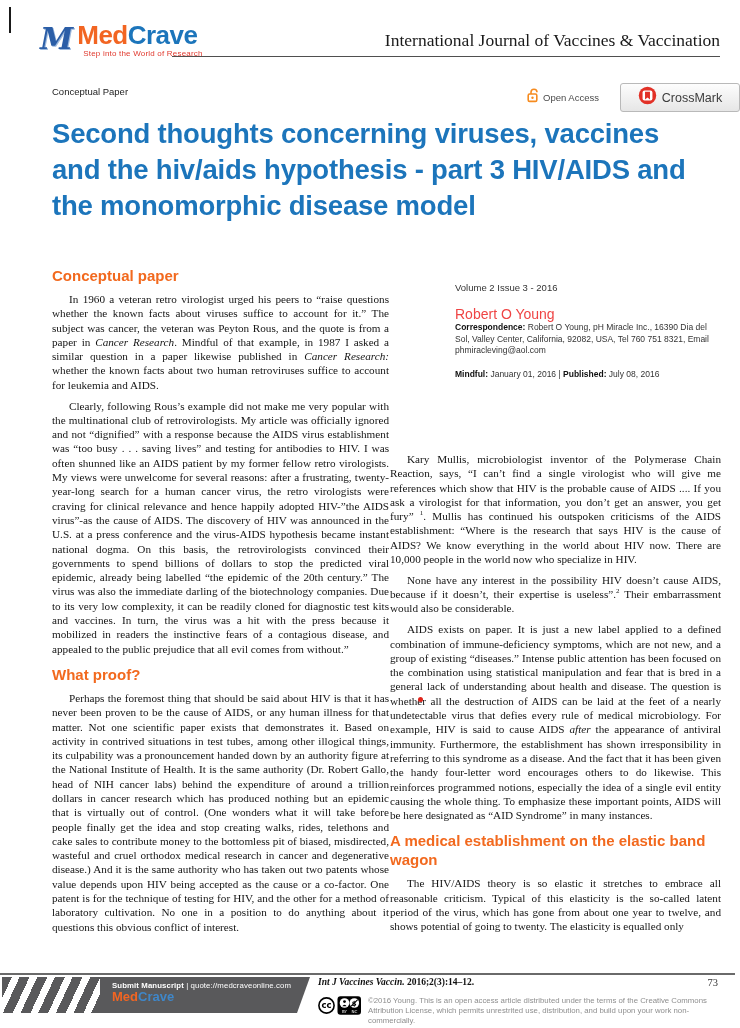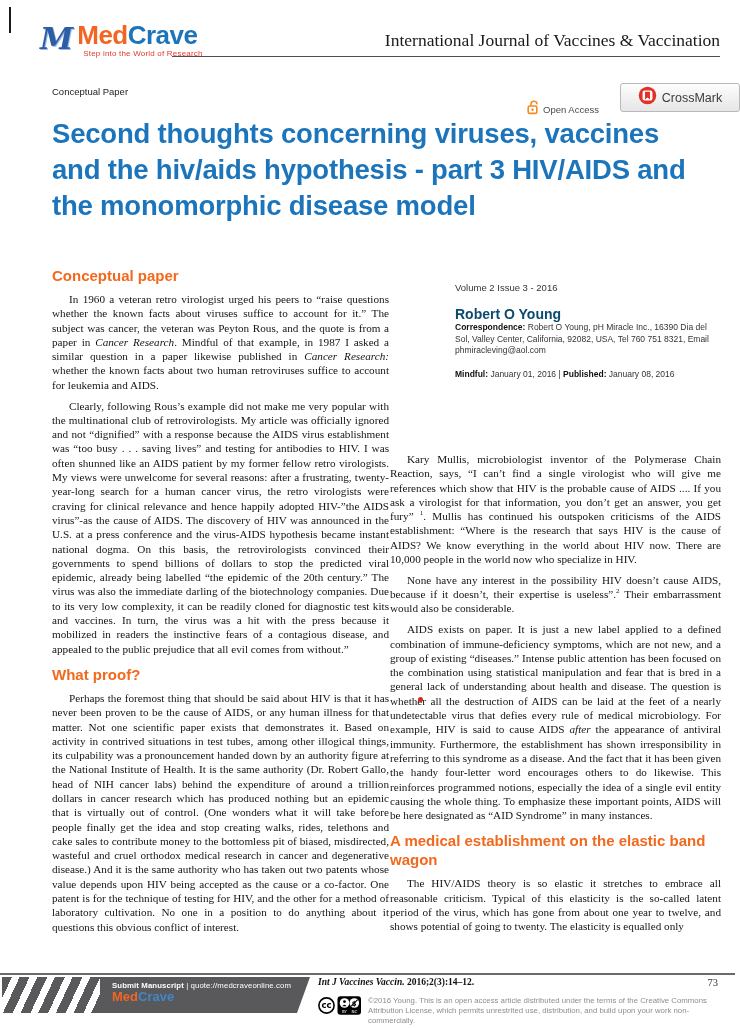--- a/index.html
+++ b/index.html
@@ -12,32 +12,32 @@
   #logo-icon{font-family:"DejaVu Serif",serif;font-style:italic;font-weight:bold;
              font-size:30px;line-height:34px;color:#2b5ea7;text-shadow:1px 1px 0 #9db9dd;
              margin-right:4px;}
   #logo-text .brand{font-size:26px;font-weight:bold;line-height:26px;letter-spacing:-0.5px;}
   .med{color:#f26522;} .crave{color:#1c75bb;}
   #tagline{font-size:8px;color:#e03a2f;margin-top:1px;padding-left:6px;letter-spacing:0.2px;}
   #journal-title{right:20px;top:30px;font-family:"Liberation Serif",serif;
                  font-size:17.5px;color:#1a1a1a;}
   #header-rule{left:172px;right:20px;top:56px;height:1px;background:#4f4f4f;}
   #article-type{left:52px;top:86px;font-size:9.5px;color:#222;}
-  #open-access{left:527px;top:100px;display:flex;align-items:center;gap:3px;}
+  #open-access{left:527px;top:88px;display:flex;align-items:center;gap:3px;}
   #open-access .oa-label{font-size:9.5px;color:#4a4a4a;}
   #crossmark{left:620px;top:83px;width:120px;height:29px;border:1px solid #b9b9b9;border-radius:3px;
              background:linear-gradient(#fdfdfd,#e6e6e6);display:flex;align-items:center;
              justify-content:center;gap:5px;box-sizing:border-box;}
   #crossmark .cm-label{font-size:12.5px;color:#3c3c3c;}
   
   #paper-title{left:52px;top:116px;width:640px;font-size:27.5px;line-height:36px;
                color:#1c75bb;font-weight:400;letter-spacing:-0.2px;}
   #meta{left:455px;top:236px;width:267px;font-size:8.5px;color:#333;line-height:11.8px;}
   #meta .vol{font-size:9.5px;color:#333;margin-bottom:13px;margin-top:46px;}
-  #meta .author{font-size:14px;font-weight:bold;color:#0c4a6e;line-height:15px;}
+  #meta .author{font-size:14px;font-weight:normal;color:#ef4444;line-height:15px;}
   #meta .affil{color:#555;margin-bottom:13px;}
   #meta .corr{margin-bottom:12px;}
   .bd{font-weight:bold;color:#111;}
   .it{font-style:italic;}
   sup{font-size:0.62em;vertical-align:super;line-height:0;}
   
   .column{font-family:"Liberation Serif",serif;font-size:11.2px;line-height:14.3px;
           text-align:justify;color:#141414;}
   #left-col{left:52px;top:266px;width:337px;}
   #right-col{left:390px;top:452px;width:331px;}
@@ -102,21 +102,21 @@
   </span>
   <span class="cm-label">CrossMark</span>
 </div>
 
 <h1 class="abs" id="paper-title" style="margin: 0px; font-weight: 700; color: rgb(28, 117, 187);">Second thoughts concerning viruses, vaccines and the hiv/aids hypothesis - part 3 HIV/AIDS and the monomorphic disease model</h1>
 
 <div class="abs" id="meta">
   <div class="vol">Volume 2 Issue 3 - 2016</div>
   <div class="author">Robert O Young</div>
   <div class="corr"><span class="bd">Correspondence: </span><span>Robert O Young, pH Miracle Inc., 16390 Dia del Sol, Valley Center, California, 92082, USA, Tel 760 751 8321, Email phmiracleving@aol.com</span></div>
-  <div class="dates"><span class="bd">Mindful: </span><span>January 01, 2016 | </span><span class="bd">Published: </span><span>January 08, 2016</span></div>
+  <div class="dates"><span class="bd">Mindful: </span><span>January 01, 2016 | </span><span class="bd">Published: </span><span>July 08, 2016</span></div>
 </div>
 
 <div class="abs column" id="left-col">
     <h2 class="col-heading">Conceptual paper</h2>
     <p class="body-para"><span>In 1960 a veteran retro virologist urged his peers to “raise questions whether the known facts about viruses suffice to account for it.” The subject was cancer, the veteran was Peyton Rous, and the quote is from a paper in </span><span class="it">Cancer Research</span><span>. Mindful of that example, in 1987 I asked a similar question in a paper likewise published in </span><span class="it">Cancer Research:</span><span> whether the known facts about two human retroviruses suffice to account for leukemia and AIDS.</span></p>
     <p class="body-para"><span>Clearly, following Rous’s example did not make me very popular with the multinational club of retrovirologists. My article was officially ignored and not “dignified” with a response because the AIDS virus establishment was “too busy . . . saving lives” and testing for antibodies to HIV. I was often shunned like an AIDS patient by my former fellow retro virologists. My views were unwelcome for several reasons: after a frustrating, twenty-year-long search for a human cancer virus, the retro virologists were craving for clinical relevance and hence happily adopted HIV-”the AIDS virus”-as the cause of AIDS. The discovery of HIV was announced in the U.S. at a press conference and the virus-AIDS hypothesis became instant national dogma. On this basis, the retrovirologists convinced their governments to spend billions of dollars to stop the predicted viral epidemic, already being labelled “the epidemic of the 20th century.” The virus was also the immediate darling of the biotechnology companies. Due to its very low complexity, it can be readily cloned for diagnostic test kits and vaccines. In turn, the virus was a hit with the press because it mobilized in readers the instinctive fears of a contagious disease, and appealed to the public prejudice that all evil comes from without.”</span></p>
     <h2 class="col-heading">What proof?</h2>
     <p class="body-para"><span>Perhaps the foremost thing that should be said about HIV is that it has never been proven to be the cause of AIDS, or any human illness for that matter. Not one scientific paper exists that demonstrates it. Based on activity in contrived situations in test tubes, among other illogical things, its culpability was a pronouncement handed down by an authority figure at the National Institute of Health. It is the same authority (Dr. Robert Gallo, head of NIH cancer labs) behind the expenditure of around a trillion dollars in cancer research which has produced nothing but an epidemic that is virtually out of control. (One wonders what it will take before people finally get the idea and stop creating walks, rides, telethons and cake sales to contribute money to the bottomless pit of biased, misdirected, wasteful and cruel orthodox medical research in cancer and degenerative disease.) And it is the same authority who has taken out two patents whose value depends upon HIV being accepted as the cause or a co-factor. One patent is for the technique of testing for HIV, and the other for a method of laboratory cultivation. No one in a position to do anything about it questions this obvious conflict of interest.</span></p>
   </div>
 <div class="abs column" id="right-col">

